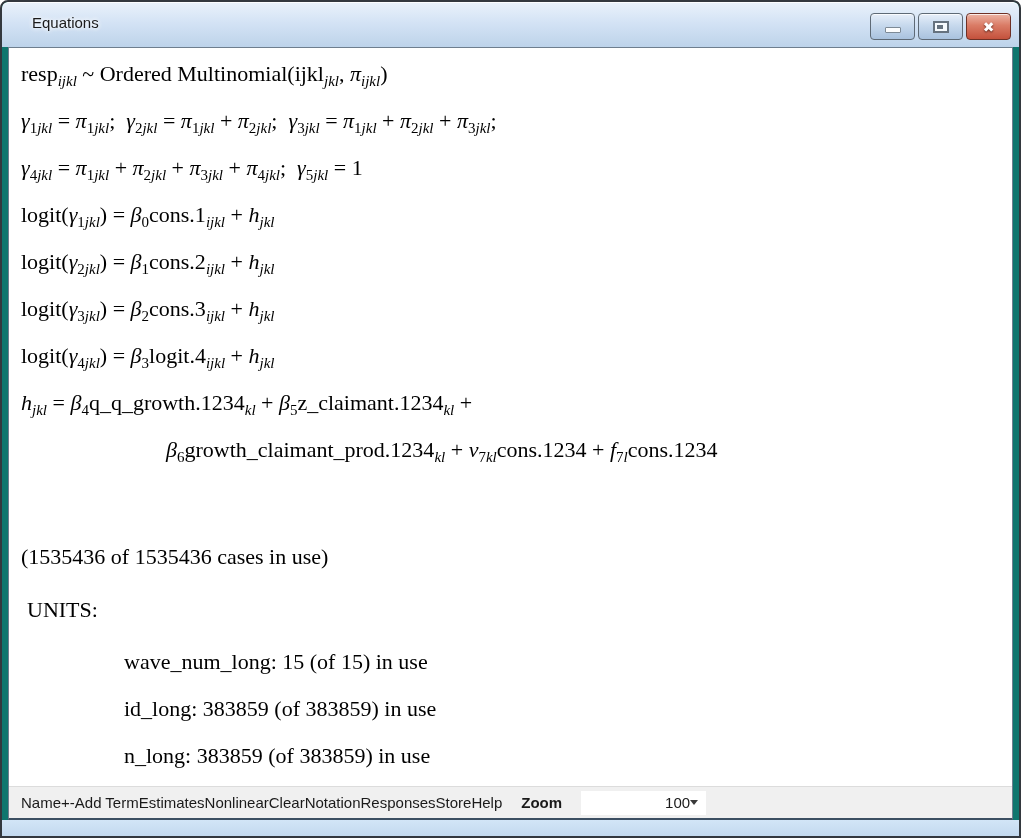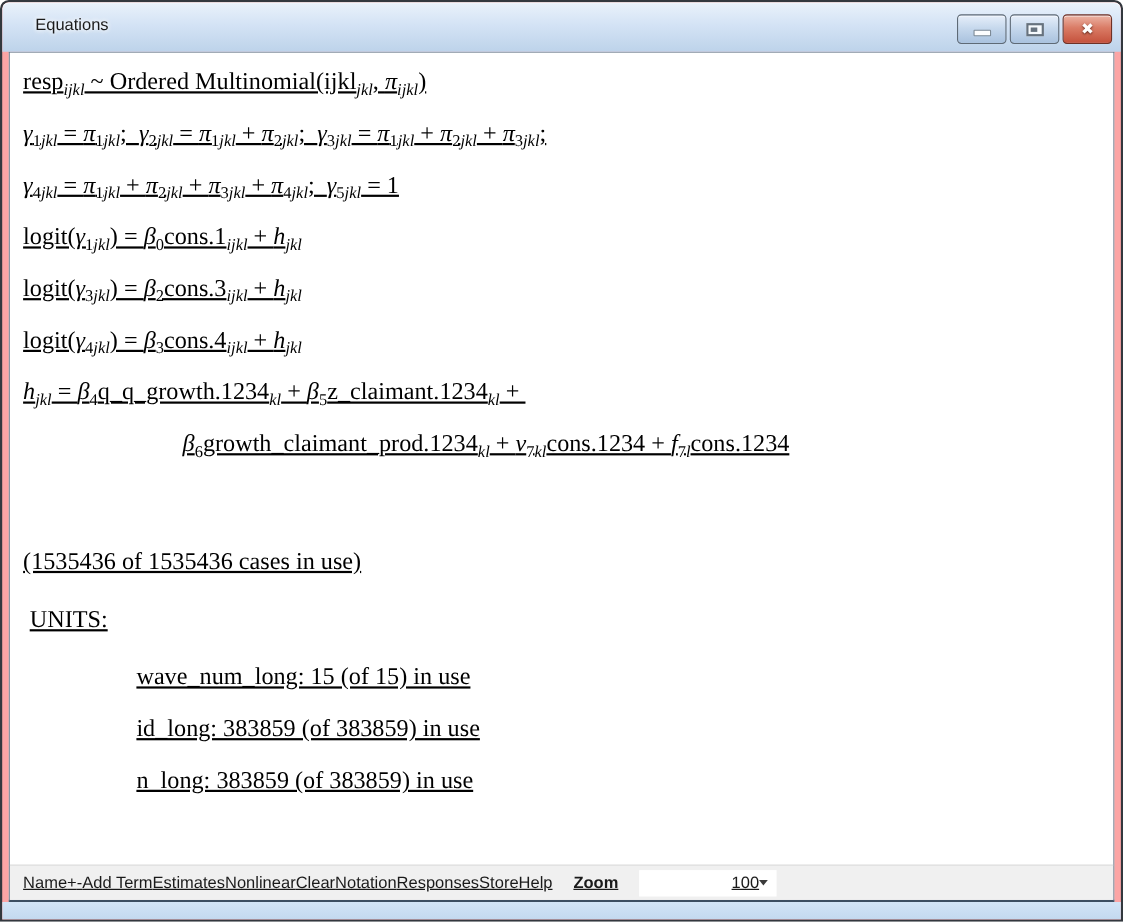--- a/index.html
+++ b/index.html
@@ -1,27 +1,26 @@
 <!DOCTYPE html>
 <html><head>
 <meta charset="utf-8">
 <style>
   html,body{margin:0;padding:0;background:#fff;}
   *{box-sizing:border-box;}
 
   .window{
     position:relative;
     width:1021px;height:838px;
-    background:#fca5a5;
+    background:#0f766e;
     border:2px solid #33383e;
     border-radius:8px 8px 0 0;
     display:flex;flex-direction:column;
     overflow:hidden;
     font-family:"Liberation Sans",sans-serif;
-    text-decoration:underline;
   }
 
   
   .titlebar{
     height:45px;flex:0 0 45px;
     background:linear-gradient(#eaf2fb,#d4e3f5 45%,#bdd3ea);
     box-shadow:inset 0 1px 0 rgba(255,255,255,.85);
     border-radius:6px 6px 0 0;
     position:relative;
   }
@@ -113,22 +112,23 @@
     </div>
   </div>
 
   <div class="body">
     <div class="content">
       <div id="equations">
           <div class="eq-line"><span class="tok-r">resp</span><sub class="tok-is">ijkl</sub><span class="tok-r"> ~ Ordered Multinomial(ijkl</span><sub class="tok-is">jkl</sub><span class="tok-r">, </span><span class="tok-i">π</span><sub class="tok-is">ijkl</sub><span class="tok-r">)</span></div>
           <div class="eq-line"><span class="tok-i">γ</span><sub class="tok-rs">1</sub><sub class="tok-is">jkl</sub><span class="tok-r"> = </span><span class="tok-i">π</span><sub class="tok-rs">1</sub><sub class="tok-is">jkl</sub><span class="tok-r">;  </span><span class="tok-i">γ</span><sub class="tok-rs">2</sub><sub class="tok-is">jkl</sub><span class="tok-r"> = </span><span class="tok-i">π</span><sub class="tok-rs">1</sub><sub class="tok-is">jkl</sub><span class="tok-r"> + </span><span class="tok-i">π</span><sub class="tok-rs">2</sub><sub class="tok-is">jkl</sub><span class="tok-r">;  </span><span class="tok-i">γ</span><sub class="tok-rs">3</sub><sub class="tok-is">jkl</sub><span class="tok-r"> = </span><span class="tok-i">π</span><sub class="tok-rs">1</sub><sub class="tok-is">jkl</sub><span class="tok-r"> + </span><span class="tok-i">π</span><sub class="tok-rs">2</sub><sub class="tok-is">jkl</sub><span class="tok-r"> + </span><span class="tok-i">π</span><sub class="tok-rs">3</sub><sub class="tok-is">jkl</sub><span class="tok-r">;</span></div>
           <div class="eq-line"><span class="tok-i">γ</span><sub class="tok-rs">4</sub><sub class="tok-is">jkl</sub><span class="tok-r"> = </span><span class="tok-i">π</span><sub class="tok-rs">1</sub><sub class="tok-is">jkl</sub><span class="tok-r"> + </span><span class="tok-i">π</span><sub class="tok-rs">2</sub><sub class="tok-is">jkl</sub><span class="tok-r"> + </span><span class="tok-i">π</span><sub class="tok-rs">3</sub><sub class="tok-is">jkl</sub><span class="tok-r"> + </span><span class="tok-i">π</span><sub class="tok-rs">4</sub><sub class="tok-is">jkl</sub><span class="tok-r">;  </span><span class="tok-i">γ</span><sub class="tok-rs">5</sub><sub class="tok-is">jkl</sub><span class="tok-r"> = 1</span></div>
           <div class="eq-line"><span class="tok-r">logit(</span><span class="tok-i">γ</span><sub class="tok-rs">1</sub><sub class="tok-is">jkl</sub><span class="tok-r">) = </span><span class="tok-i">β</span><sub class="tok-rs">0</sub><span class="tok-r">cons.1</span><sub class="tok-is">ijkl</sub><span class="tok-r"> + </span><span class="tok-i">h</span><sub class="tok-is">jkl</sub></div>
+          <div class="eq-line"><span class="tok-r">logit(</span><span class="tok-i">γ</span><sub class="tok-rs">2</sub><sub class="tok-is">jkl</sub><span class="tok-r">) = </span><span class="tok-i">β</span><sub class="tok-rs">1</sub><span class="tok-r">cons.2</span><sub class="tok-is">ijkl</sub><span class="tok-r"> + </span><span class="tok-i">h</span><sub class="tok-is">jkl</sub></div>
           <div class="eq-line"><span class="tok-r">logit(</span><span class="tok-i">γ</span><sub class="tok-rs">3</sub><sub class="tok-is">jkl</sub><span class="tok-r">) = </span><span class="tok-i">β</span><sub class="tok-rs">2</sub><span class="tok-r">cons.3</span><sub class="tok-is">ijkl</sub><span class="tok-r"> + </span><span class="tok-i">h</span><sub class="tok-is">jkl</sub></div>
-          <div class="eq-line"><span class="tok-r">logit(</span><span class="tok-i">γ</span><sub class="tok-rs">4</sub><sub class="tok-is">jkl</sub><span class="tok-r">) = </span><span class="tok-i">β</span><sub class="tok-rs">3</sub><span class="tok-r">cons.4</span><sub class="tok-is">ijkl</sub><span class="tok-r"> + </span><span class="tok-i">h</span><sub class="tok-is">jkl</sub></div>
+          <div class="eq-line"><span class="tok-r">logit(</span><span class="tok-i">γ</span><sub class="tok-rs">4</sub><sub class="tok-is">jkl</sub><span class="tok-r">) = </span><span class="tok-i">β</span><sub class="tok-rs">3</sub><span class="tok-r">logit.4</span><sub class="tok-is">ijkl</sub><span class="tok-r"> + </span><span class="tok-i">h</span><sub class="tok-is">jkl</sub></div>
           <div class="eq-line"><span class="tok-i">h</span><sub class="tok-is">jkl</sub><span class="tok-r"> = </span><span class="tok-i">β</span><sub class="tok-rs">4</sub><span class="tok-r">q_q_growth.1234</span><sub class="tok-is">kl</sub><span class="tok-r"> + </span><span class="tok-i">β</span><sub class="tok-rs">5</sub><span class="tok-r">z_claimant.1234</span><sub class="tok-is">kl</sub><span class="tok-r"> + </span></div>
           <div class="eq-line" style="padding-left: 145px;"><span class="tok-i">β</span><sub class="tok-rs">6</sub><span class="tok-r">growth_claimant_prod.1234</span><sub class="tok-is">kl</sub><span class="tok-r"> + </span><span class="tok-i">v</span><sub class="tok-rs">7</sub><sub class="tok-is">kl</sub><span class="tok-r">cons.1234 + </span><span class="tok-i">f</span><sub class="tok-rs">7</sub><sub class="tok-is">l</sub><span class="tok-r">cons.1234</span></div>
           <div class="eq-line" style="margin-top: 60px;"><span class="tok-r">(1535436 of 1535436 cases in use)</span></div>
           <div class="eq-line" style="padding-left: 6px; margin-top: 6px;"><span class="tok-r">UNITS:</span></div>
           <div class="eq-line" style="padding-left: 103px; margin-top: 5px;"><span class="tok-r">wave_num_long: 15 (of 15) in use</span></div>
           <div class="eq-line" style="padding-left: 103px;"><span class="tok-r">id_long: 383859 (of 383859) in use</span></div>
           <div class="eq-line" style="padding-left: 103px;"><span class="tok-r">n_long: 383859 (of 383859) in use</span></div>
         </div>
     </div>
 

